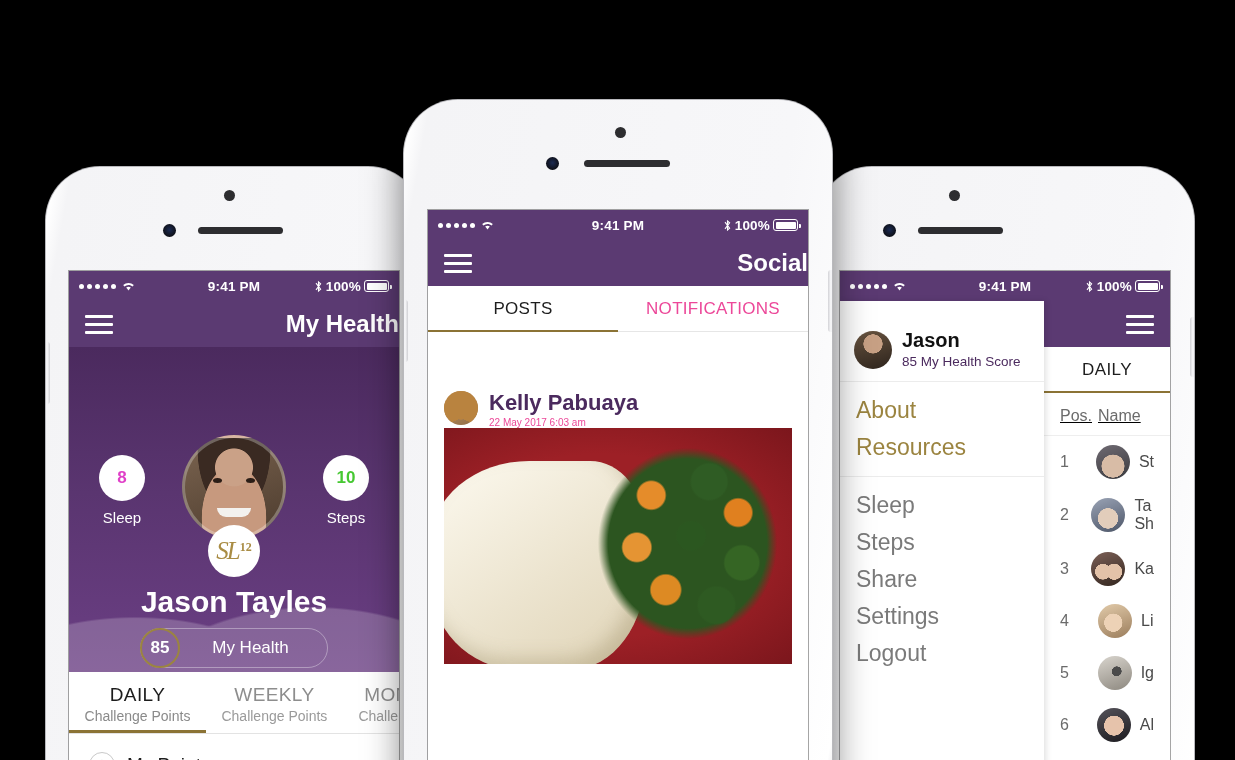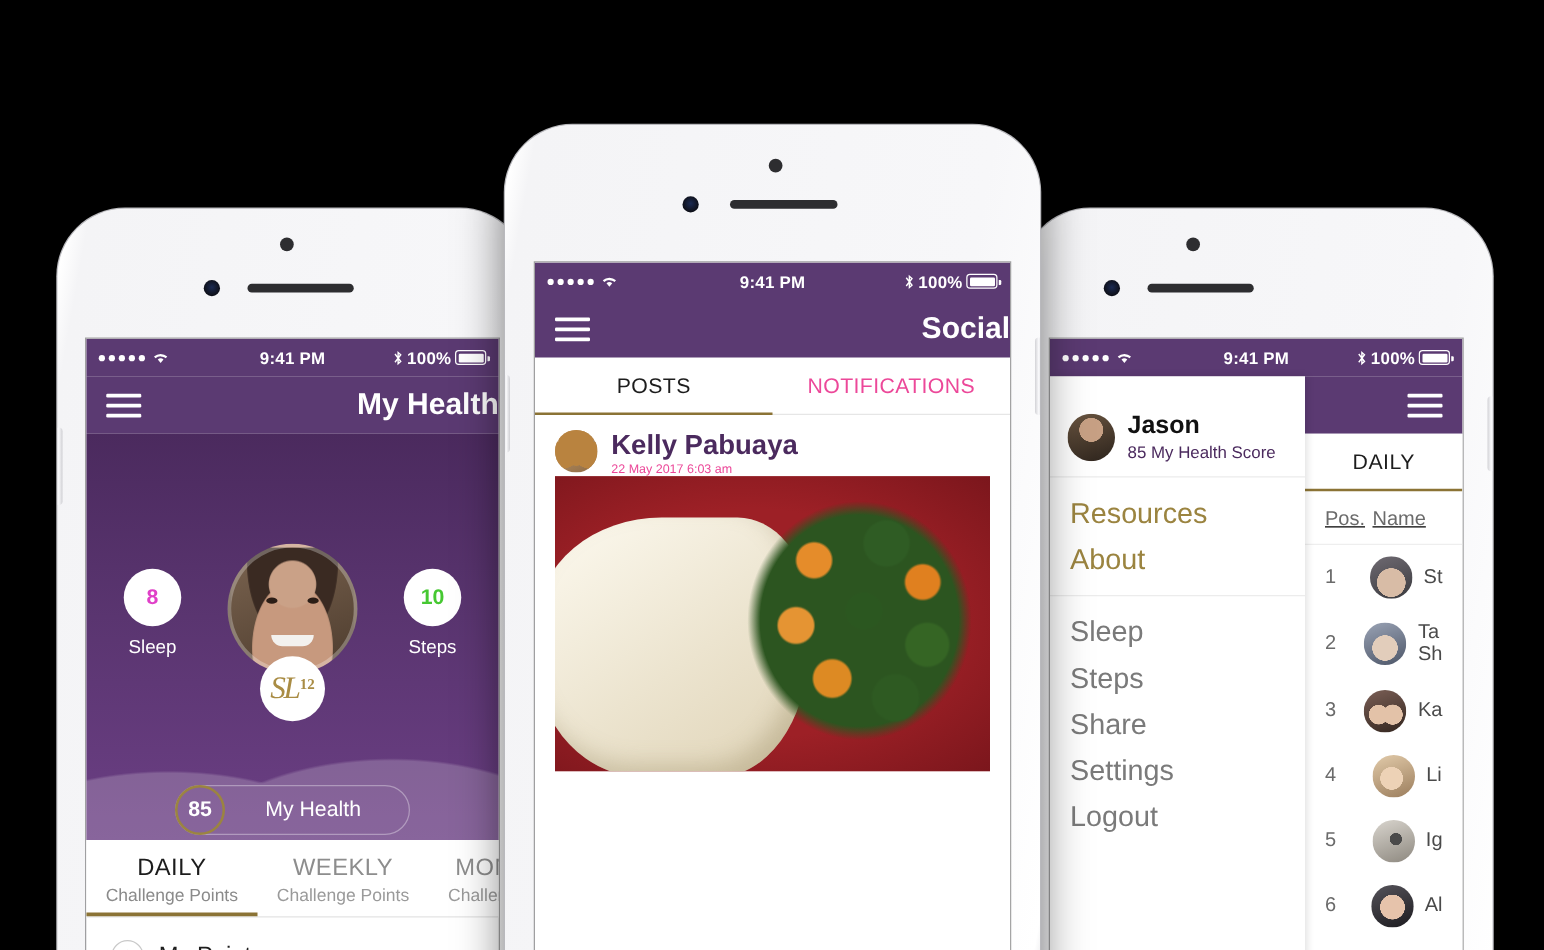--- a/index.html
+++ b/index.html
@@ -124,21 +124,21 @@
   .pointsrow .txt{ font-size:19px; color:#1e1e1e; }
 
   
   #phoneC{ left:404px; top:100px; width:428px; height:760px; z-index:5; }
   #phoneC .screen{ left:24px; top:110px; width:380px; height:660px; }
   .tabs2{ display:flex; background:#fff; border-bottom:1px solid #e6e6e6; }
   .tab2{ flex:1; text-align:center; padding:13px 0 12px; font-size:17px; color:#ec4899; position:relative; letter-spacing:.3px;}
   .tab2.active{ color:#1d1d1d; }
   .tab2.active::after{ content:""; position:absolute; left:0; right:0; bottom:-1px; height:2.5px; background:#8B7335; }
   .post{ padding:12px 16px 0; }
-  .posthead{ display:flex; gap:11px; align-items:flex-start; }
+  .posthead{ display:flex; gap:11px; align-items:flex-start;margin-top:47px; }
   .pavatar{ width:34px;height:34px;border-radius:50%; flex:0 0 auto; overflow:hidden; position:relative;
      background:radial-gradient(circle at 50% 38%, #e8c3a3 0 30%, transparent 31%),
                 linear-gradient(150deg,#caa06d,#8e6b45); }
   .pavatar .hair{ position:absolute; inset:0;
      background:radial-gradient(ellipse at 50% 8%, #b9833f 0 58%, transparent 59%),
                 radial-gradient(ellipse at 6% 60%, #b9833f 0 38%, transparent 39%),
                 radial-gradient(ellipse at 94% 60%, #b9833f 0 38%, transparent 39%); }
   .pname{ font-size:22px; font-weight:bold; color:#4B2A5E; line-height:1.05; }
   .pdate{ font-size:10px; color:#ec4899; margin-top:3px; }
   .ptext{ font-size:17px; line-height:1.55; color:#1c1c1c; margin:12px 0 10px; }
@@ -249,20 +249,21 @@
           <span class="eyeL"></span>
           <span class="eyeR"></span>
           <span class="mouth"></span>
         </div>
 
         <div class="sl-badge">
           <span class="sl">SL</span>
           <span class="num">12</span>
         </div>
 
+        <div class="heroname">Jason Tayles</div>
 
         <div class="healthpill">
           <div class="ring">85</div>
           <div class="lbl">My Health</div>
         </div>
       </div>
 
       <div class="tabs3">
         <div class="tab3 active">
           <div class="big">DAILY</div>
@@ -329,22 +330,22 @@
 
         <div class="drawer" style="margin-top:-46px;">
           <div class="dhead">
             <div class="davatar"></div>
             <div>
               <div class="dname">Jason</div>
               <div class="dscore">85 My Health Score</div>
             </div>
           </div>
           <div class="dgroup">
+            <div class="ditem gold">About</div>
             <div class="ditem gold">Resources</div>
-            <div class="ditem gold">About</div>
           </div>
           <div class="dgroup">
             <div class="ditem">Sleep</div>
             <div class="ditem">Steps</div>
             <div class="ditem">Share</div>
             <div class="ditem">Settings</div>
             <div class="ditem">Logout</div>
           </div>
         </div>
 

